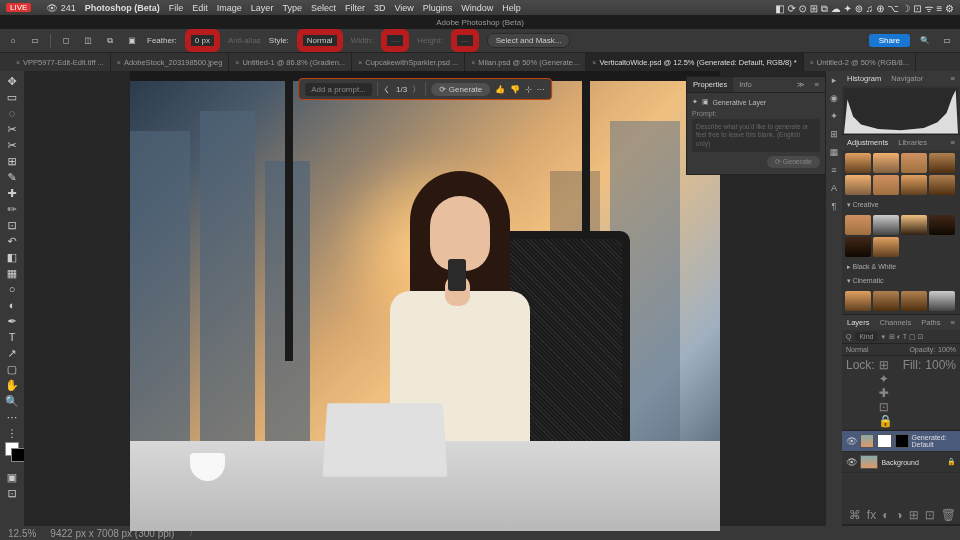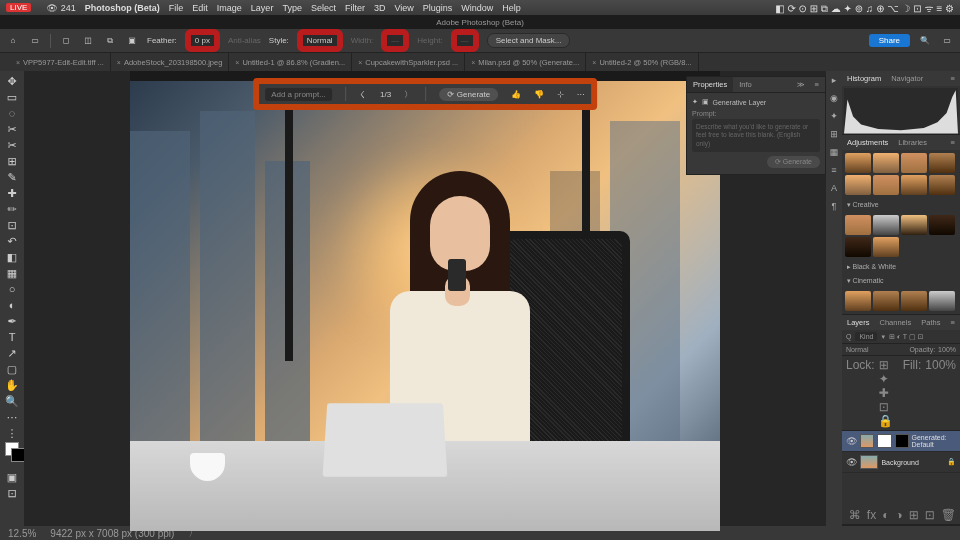--- a/index.html
+++ b/index.html
@@ -41,21 +41,21 @@
 .hair{position:absolute;left:50px;top:0;width:100px;height:170px;background:#2a1810;border-radius:50px 50px 20px 20px}
 .face{position:absolute;left:70px;top:25px;width:60px;height:75px;background:#e8c0a0;border-radius:30px 30px 25px 25px}
 .body-w{position:absolute;left:30px;top:120px;width:140px;height:160px;background:#f0e8d8;border-radius:20px 20px 0 0}
 .arm{position:absolute;left:75px;top:135px;width:30px;height:90px;background:#f0e8d8;border-radius:15px;transform:rotate(-25deg)}
 .hand{position:absolute;left:85px;top:105px;width:25px;height:30px;background:#e8c0a0;border-radius:10px}
 .phone{position:absolute;left:88px;top:88px;width:18px;height:32px;background:#2a2a2a;border-radius:3px}
 .chair{position:absolute;left:370px;bottom:80px;width:130px;height:220px;background:#1a1a1a;border-radius:10px 10px 0 0}
 .chair-mesh{position:absolute;inset:8px;background:repeating-linear-gradient(45deg,#2a2a2a,#2a2a2a 1px,#1a1a1a 1px,#1a1a1a 3px);border-radius:8px}
 .laptop{position:absolute;left:195px;bottom:55px;width:120px;height:75px;background:#e0e0e0;border-radius:3px;transform:perspective(200px) rotateX(12deg)}
 .cup{position:absolute;left:60px;bottom:50px;width:35px;height:28px;background:#f8f8f8;border-radius:4px 4px 18px 18px}
-.float-bar{position:absolute;top:7px;left:50%;transform:translateX(-50%);background:#3a3a3a;border:6px solid #c2410c;border-radius:4px;display:flex;align-items:center;padding:3px 6px;gap:13px;font-size:8px;color:#ccc;z-index:10}
+.float-bar{position:absolute;top:7px;left:50%;transform:translateX(-50%);background:#3a3a3a;border:1px solid #c2410c;border-radius:4px;display:flex;align-items:center;padding:3px 6px;gap:5px;font-size:8px;color:#ccc;z-index:10}
 .float-bar .fb-input{background:#2a2a2a;padding:2px 6px;border-radius:3px;color:#888;min-width:60px}
 .float-bar .fb-sep{width:1px;height:14px;background:#555}
 .float-bar .fb-btn{background:#505050;padding:2px 8px;border-radius:10px;display:flex;align-items:center;gap:3px}
 .right-dock{width:16px;background:#383838;display:flex;flex-direction:column;align-items:center;padding-top:4px;gap:8px}
 .right-dock div{font-size:9px;color:#aaa}
 .props-panel{position:absolute;right:134px;top:76px;width:140px;background:#383838;border:1px solid #222}
 .panel-tabs{display:flex;font-size:7.5px;border-bottom:1px solid #222}
 .panel-tabs div{padding:3px 6px;color:#999}
 .panel-tabs div.act{background:#2e2e2e;color:#ddd}
 .panel-body{padding:5px;font-size:7px;color:#888}
@@ -159,20 +159,24 @@
       <span>Untitled-1 @ 86.8% (Gradien...</span>
     </div>
   <div class="tab">
       <span class="x">×</span>
       <span>CupcakewithSparkler.psd ...</span>
     </div>
   <div class="tab">
       <span class="x">×</span>
       <span>Milan.psd @ 50% (Generate...</span>
     </div>
+  <div class="tab active">
+      <span class="x">×</span>
+      <span>VerticaltoWide.psd @ 12.5% (Generated: Default, RGB/8) *</span>
+    </div>
   <div class="tab">
       <span class="x">×</span>
       <span>Untitled-2 @ 50% (RGB/8...</span>
     </div>
 </div>
 
 <div class="workspace">
   <div class="tool-col">
     <div class="tool">✥</div>
     <div class="tool">▭</div>

